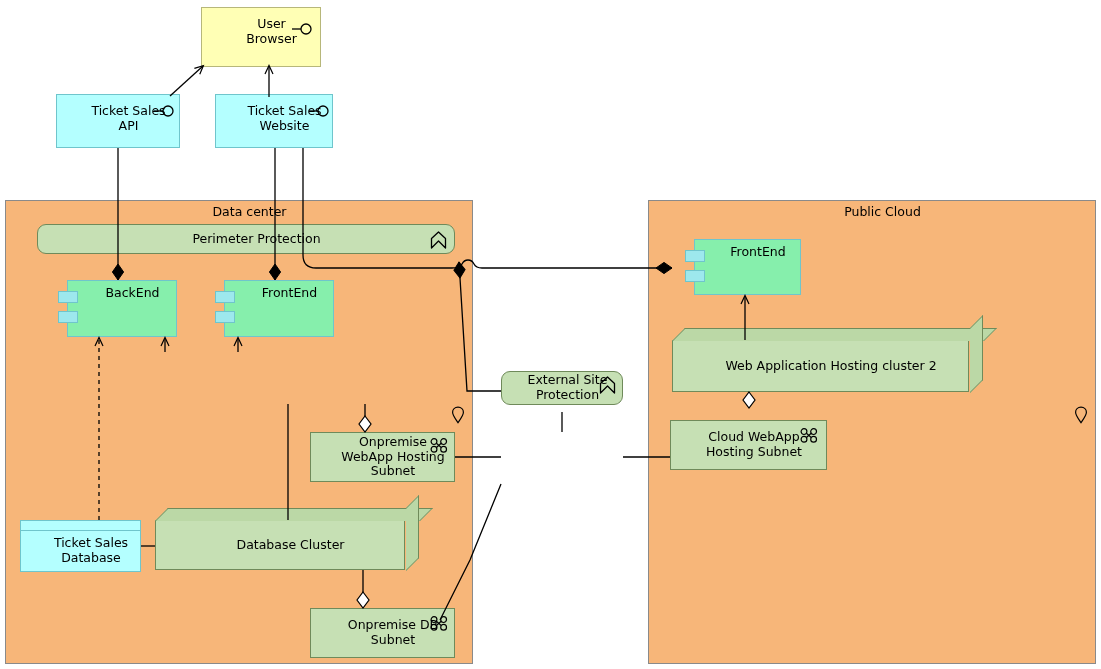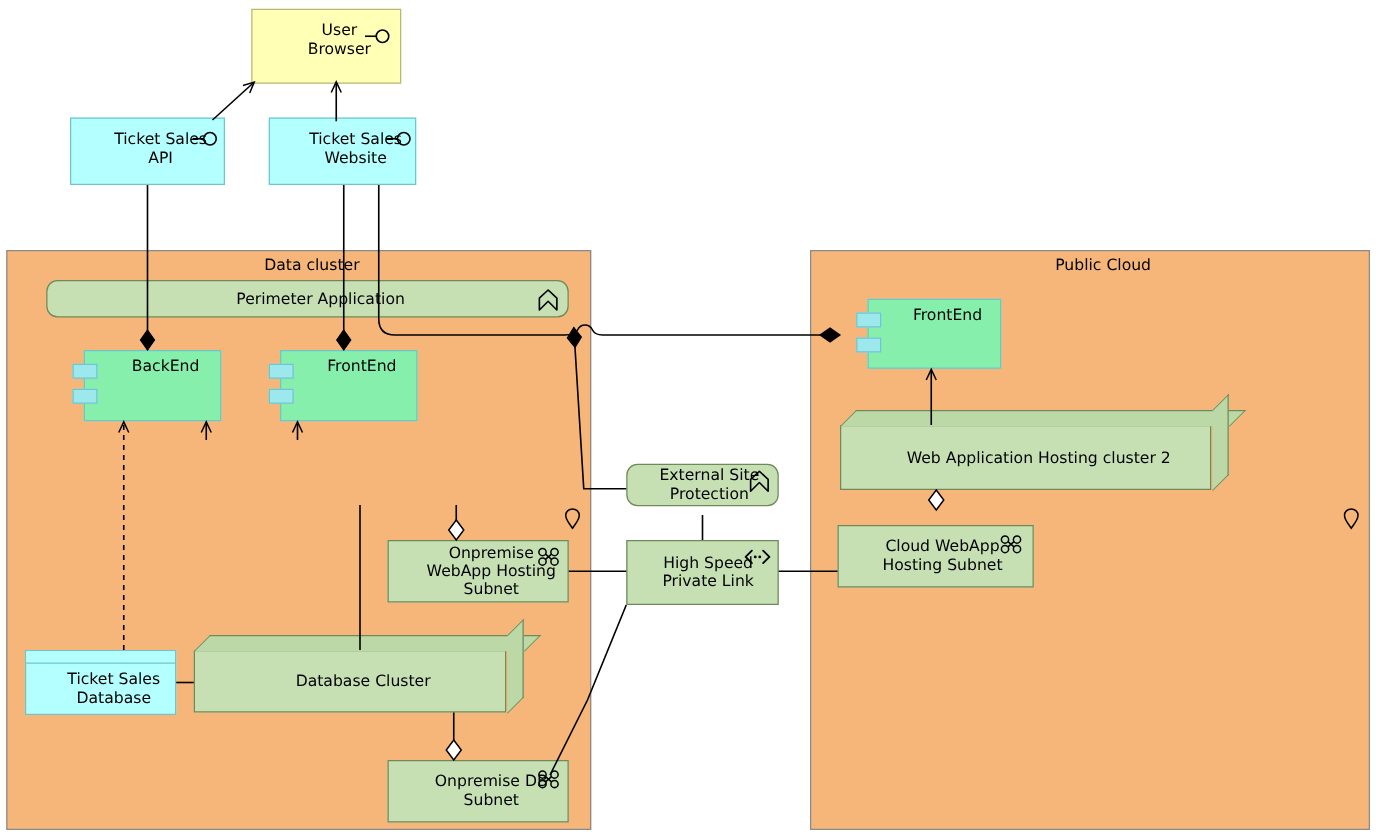--- a/index.html
+++ b/index.html
@@ -126,21 +126,21 @@
 
   
   #wires{ position:absolute; left:0; top:0; width:1101px; height:669px; z-index:2; }
 </style>
 </head>
 <body>
 
 <div id="canvas">
 
   <div class="shape group" style="left:5px;top:200px;width:468px;height:464px;">
-    <span class="lbl">Data cluster</span>
+    <span class="lbl">Data center</span>
     <span class="icon" style="right:7px;top:205px;">
       <svg width="14" height="18" viewBox="0 0 14 18">
         <path d="M7 1.2 C10.2 1.2 12.4 3.5 12.4 6.3 C12.4 9.6 9.2 13.3 7 16.6 C4.8 13.3 1.6 9.6 1.6 6.3 C1.6 3.5 3.8 1.2 7 1.2 Z" fill="none" stroke="#000" stroke-width="1.2"></path>
       </svg>
     </span>
   </div>
 
   <div class="shape group" style="left:648px;top:200px;width:448px;height:464px;">
     <span class="lbl">Public Cloud</span>
     <span class="icon" style="right:7px;top:205px;">
@@ -233,21 +233,21 @@
 Website</span>
     <span class="icon" style="right:1px;top:9px;">
       <svg width="22" height="14" viewBox="0 0 22 14">
         <line x1="0" y1="7" x2="9" y2="7" stroke="#000" stroke-width="1.3"></line>
         <circle cx="14" cy="7" r="5" fill="none" stroke="#000" stroke-width="1.3"></circle>
       </svg>
     </span>
   </div>
 
   <div class="shape greenround" style="left:37px;top:224px;width:418px;height:30px;">
-    <span class="lbl">Perimeter Application</span>
+    <span class="lbl">Perimeter Protection</span>
     <span class="icon" style="right:7px;top:6px;">
       <svg width="17" height="18" viewBox="0 0 17 18">
         <path d="M1.5 17 L1.5 7.5 L8.5 1 L15.5 7.5 L15.5 17 L8.5 10 Z" fill="none" stroke="#000" stroke-width="1.3" stroke-linejoin="round"></path>
       </svg>
     </span>
   </div>
 
   <div class="shape component" style="left:67px;top:280px;width:110px;height:57px;">
     <span class="comp-nub n1"></span>
     <span class="comp-nub n2"></span>
@@ -307,32 +307,20 @@
   <div class="shape greenround" style="left:501px;top:371px;width:122px;height:34px;">
     <span class="lbl" style="padding-right:14px;">External Site
 Protection</span>
     <span class="icon" style="right:6px;top:4px;">
       <svg width="17" height="18" viewBox="0 0 17 18">
         <path d="M1.5 17 L1.5 7.5 L8.5 1 L15.5 7.5 L15.5 17 L8.5 10 Z" fill="none" stroke="#000" stroke-width="1.3" stroke-linejoin="round"></path>
       </svg>
     </span>
   </div>
 
-  <div class="shape greenbox" style="left:501px;top:432px;width:122px;height:52px;">
-    <span class="lbl" style="padding-right:16px;">High Speed
-Private Link</span>
-    <span class="icon" style="right:5px;top:6px;">
-      <svg width="22" height="13" viewBox="0 0 22 13">
-        <path d="M6.5 1.5 L1.5 6.5 L6.5 11.5" fill="none" stroke="#000" stroke-width="1.5" stroke-linecap="round" stroke-linejoin="round"></path>
-        <path d="M15.5 1.5 L20.5 6.5 L15.5 11.5" fill="none" stroke="#000" stroke-width="1.5" stroke-linecap="round" stroke-linejoin="round"></path>
-        <circle cx="9.2" cy="6.5" r="1.15" fill="#000"></circle>
-        <circle cx="12.8" cy="6.5" r="1.15" fill="#000"></circle>
-      </svg>
-    </span>
-  </div>
 
   <div class="shape component" style="left:694px;top:239px;width:107px;height:56px;">
     <span class="comp-nub n1"></span>
     <span class="comp-nub n2"></span>
     <span class="lbl">FrontEnd</span>
   </div>
 
   <div class="shape node3d" style="left:672px;top:340px;width:297px;height:52px;">
     <span class="top3d" style="left:-1px;top:-13px;width:312px;height:13px;transform:skewX(-45deg);transform-origin:bottom left;border-bottom:none;"></span>
     <span class="side3d" style="left:297px;top:-13px;width:13px;height:65px;transform:skewY(-45deg);transform-origin:top left;border-left:none;"></span>

